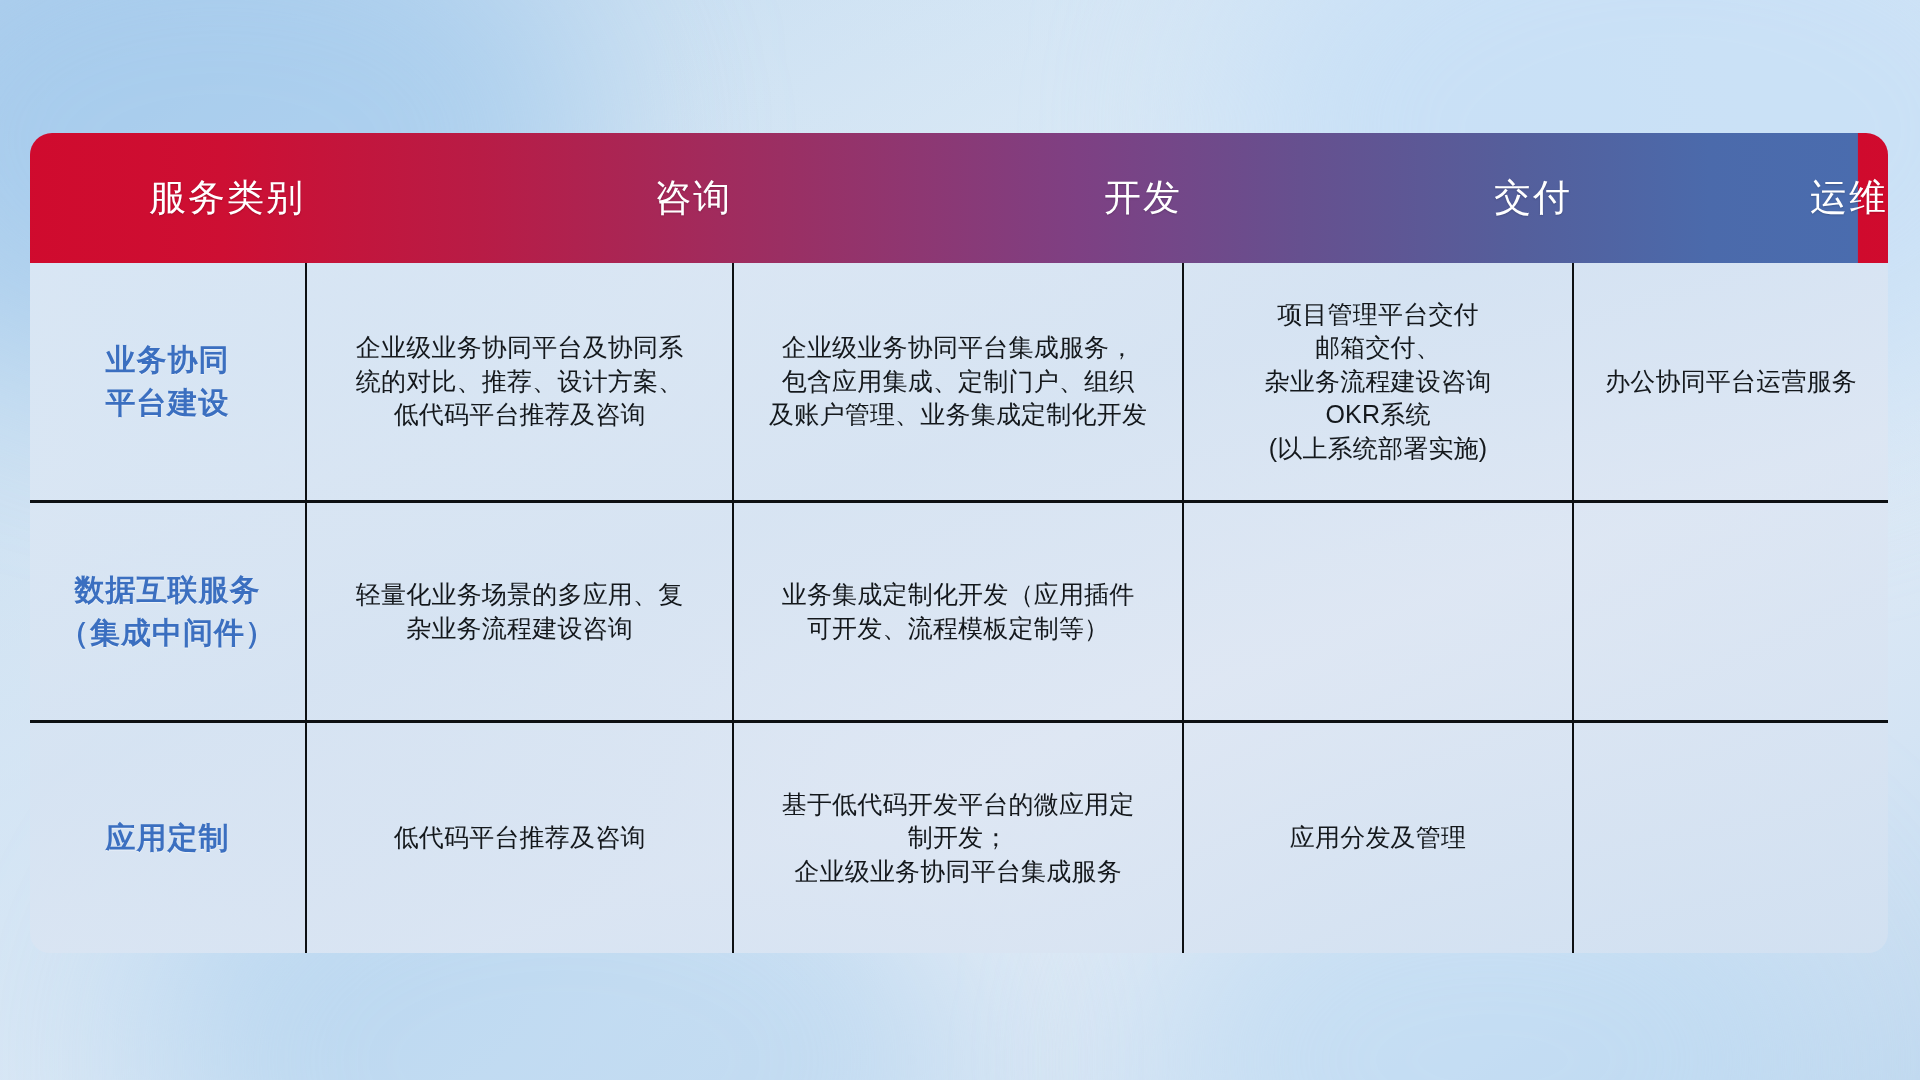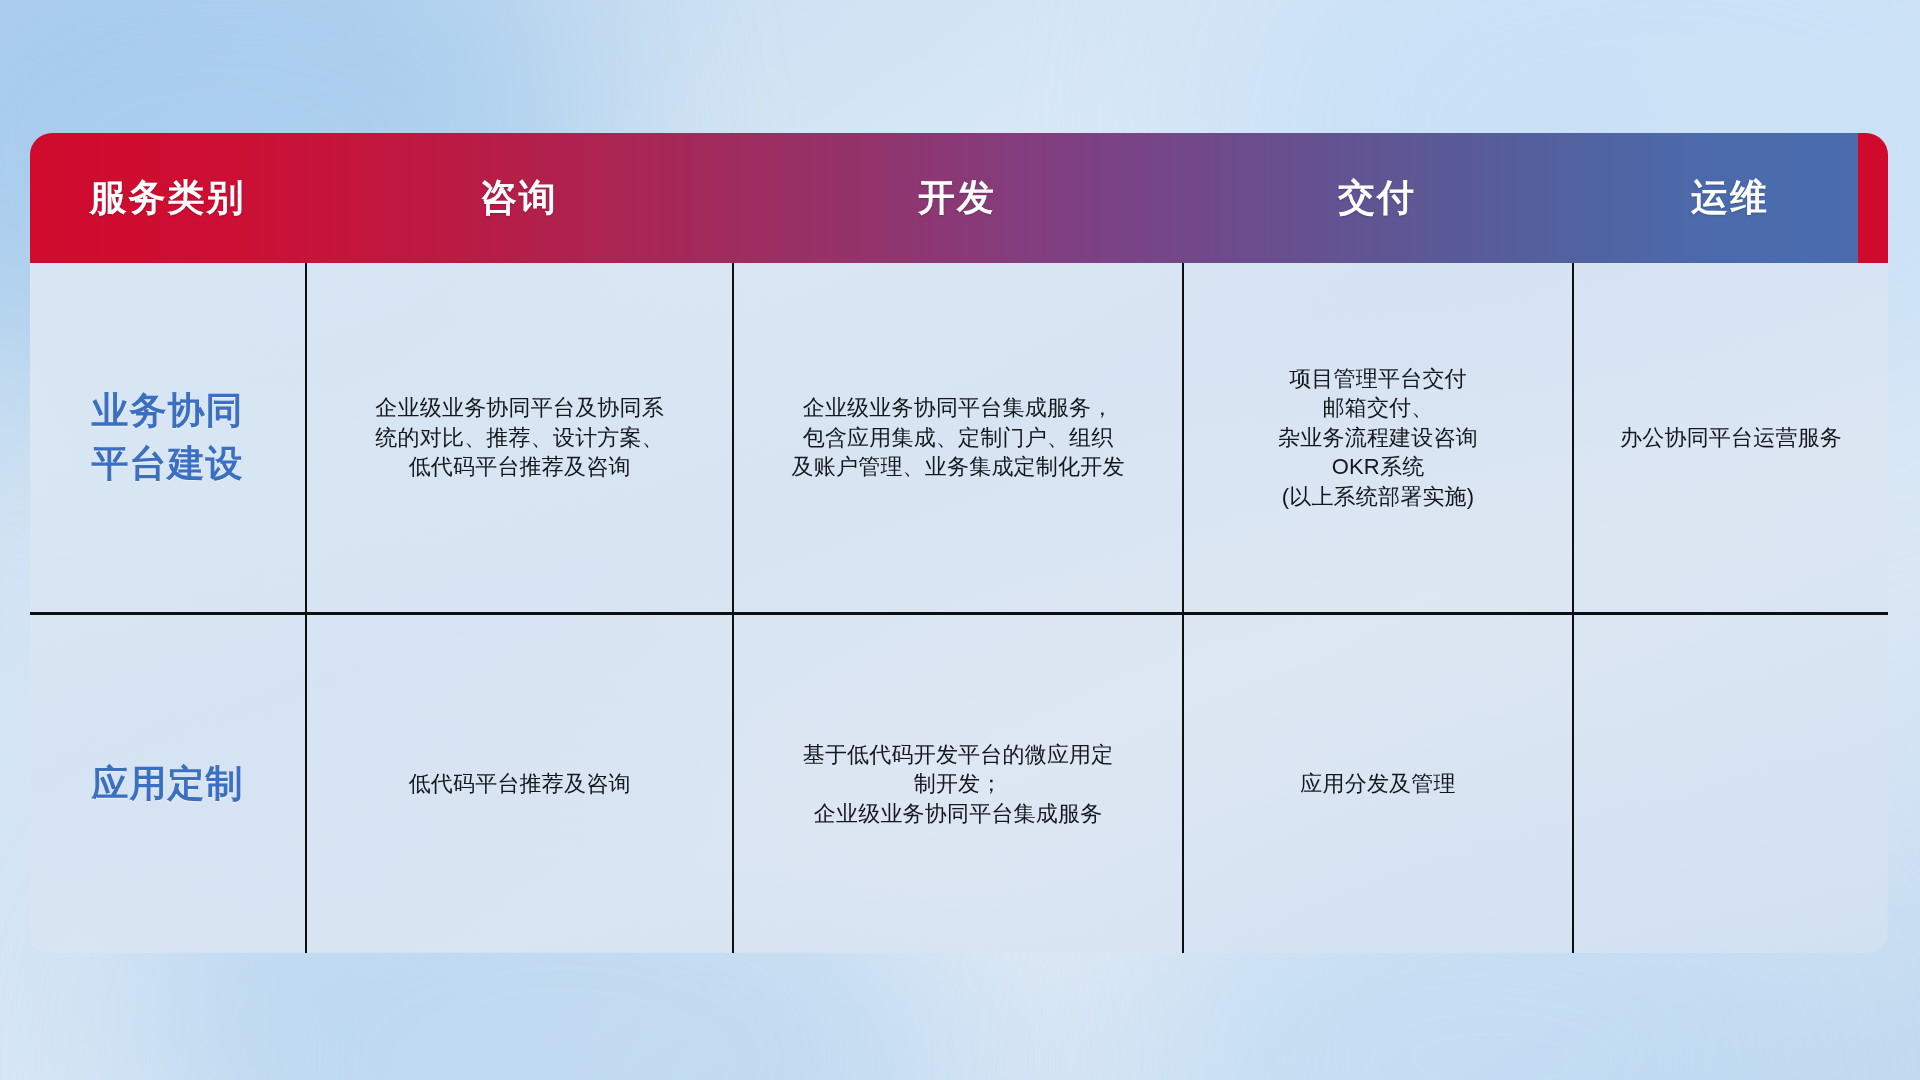--- a/index.html
+++ b/index.html
@@ -51,23 +51,23 @@
   }
 
   
   thead tr { height:130px; }
 
   thead th {
     position:relative;
     padding:0;
     color:#ffffff;
     font-size:37px;
-    font-weight:bold;
+    font-weight:normal;
     letter-spacing:2px;
-    text-align:center;
+    text-align:right;
     vertical-align:middle;
     background-image:linear-gradient(90deg,
         #d00a2d 0%,
         #cd0f33 12%,
         #b81c46 26%,
         #9b2f63 42%,
         #7e4083 58%,
         #66508f 70%,
         #545f9c 82%,
         #4b6aab 92%,
@@ -85,37 +85,37 @@
        rgba(222,233,245,0.88) 0%,
        rgba(214,227,242,0.88) 38%,
        rgba(221,230,243,0.88) 62%,
        rgba(211,225,241,0.88) 100%);
   }
 
   tbody td {
     padding:14px 16px;
     text-align:center;
     vertical-align:middle;
-    font-size:22px;
+    font-size:25px;
     line-height:1.34;
     color:#14181c;
     border-left:2px solid #0d1013;
     border-bottom:3px solid #0d1013;
     letter-spacing:0.2px;
     word-break:break-word;
   }
   tbody td:first-child { border-left:none; }
   tbody tr:last-child td { border-bottom:none; }
   tbody tr:last-child td:first-child { border-bottom-left-radius:20px; }
   tbody tr:last-child td:last-child  { border-bottom-right-radius:20px; }
 
   
   td.rowlabel {
     color:#3b6fc0;
-    font-size:37px;
+    font-size:30px;
     font-weight:bold;
     line-height:1.42;
     letter-spacing:1px;
     text-shadow:0 1px 1px rgba(255,255,255,0.55);
   }
 
   tr.r1 { height:240px; }
   tr.r2 { height:220px; }
   tr.r3 { height:230px; }
 
@@ -163,20 +163,40 @@
           <span class="cell-line">邮箱交付、</span>
           <span class="cell-line">杂业务流程建设咨询</span>
           <span class="cell-line">OKR系统</span>
           <span class="cell-line">(以上系统部署实施)</span>
         </td>
         <td>
           <span class="cell-line">办公协同平台运营服务</span>
         </td>
       </tr>
 
+      <tr class="r2">
+        <td class="rowlabel">
+          <span class="cell-line">数据互联服务</span>
+          <span class="cell-line">（集成中间件）</span>
+        </td>
+        <td>
+          <span class="cell-line">轻量化业务场景的多应用、复</span>
+          <span class="cell-line">杂业务流程建设咨询</span>
+        </td>
+        <td>
+          <span class="cell-line">业务集成定制化开发（应用插件</span>
+          <span class="cell-line">可开发、流程模板定制等）</span>
+        </td>
+        <td>
+          <span class="empty-cell"></span>
+        </td>
+        <td>
+          <span class="empty-cell"></span>
+        </td>
+      </tr>
 
       <tr class="r3">
         <td class="rowlabel">
           <span class="cell-line">应用定制</span>
         </td>
         <td>
           <span class="cell-line">低代码平台推荐及咨询</span>
         </td>
         <td>
           <span class="cell-line">基于低代码开发平台的微应用定</span>

